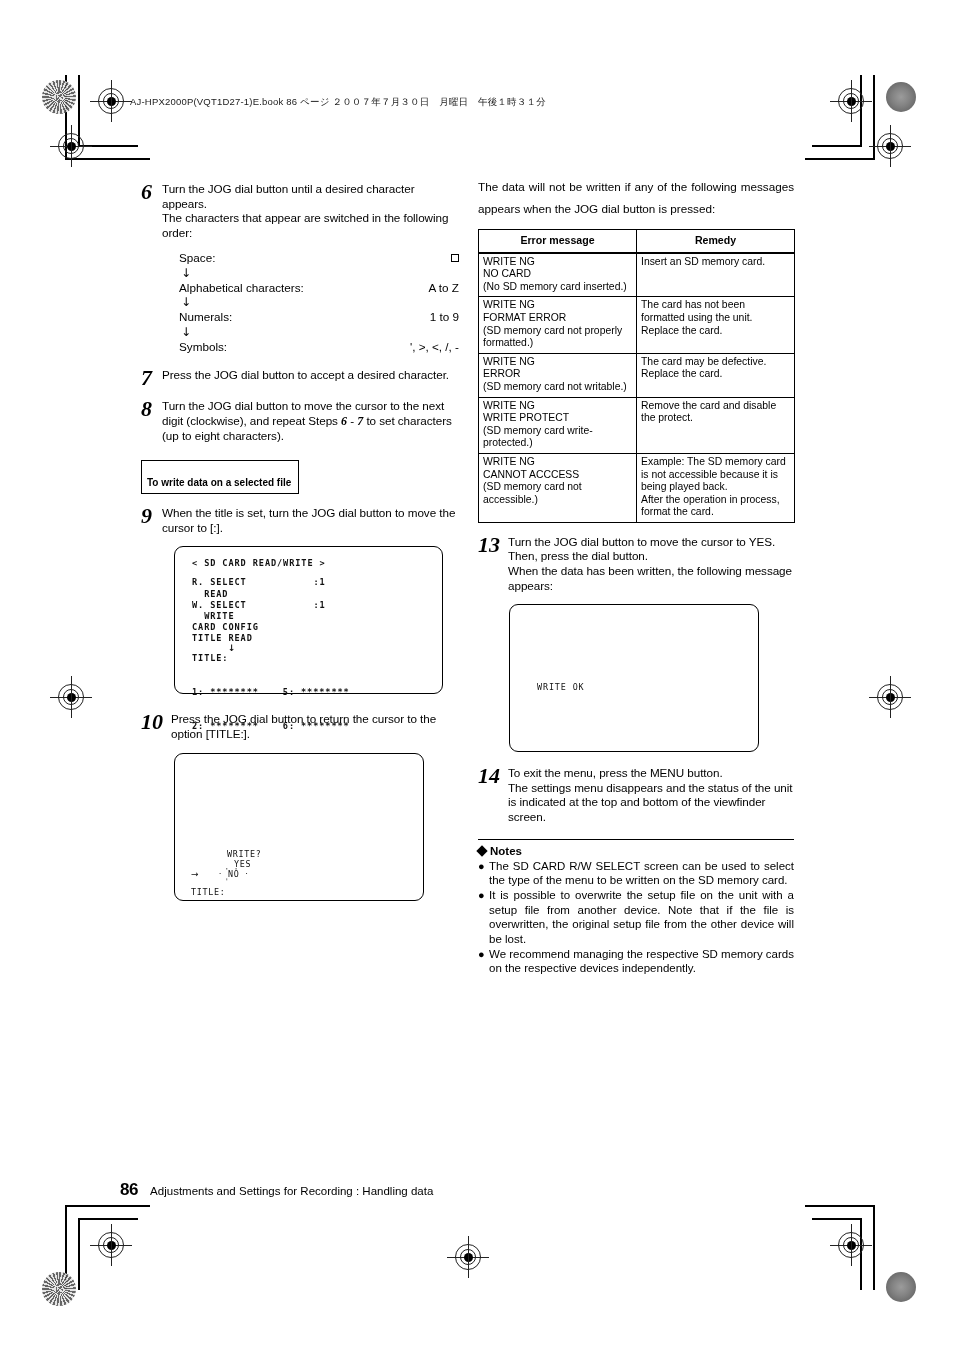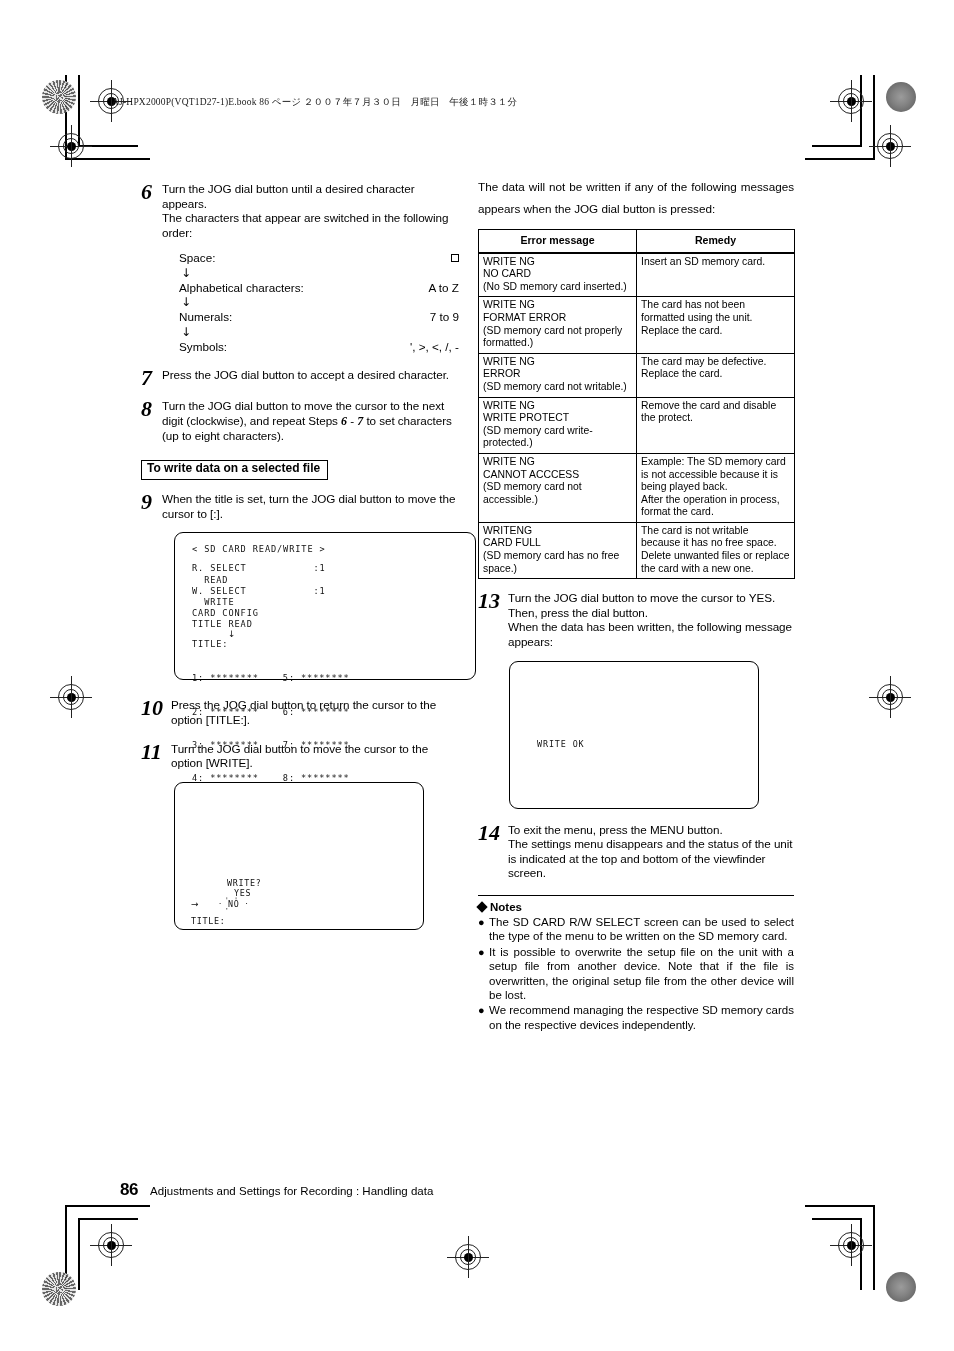--- a/index.html
+++ b/index.html
@@ -61,23 +61,23 @@
     width: 34px; height: 34px;
     border-radius: 50%;
     background:
       repeating-conic-gradient(#555 0deg 7deg, #e2e2e2 7deg 14deg);
     opacity: .9;
   }
 
   
   .slug {
     position: absolute;
-    left: 112px;
+    left: 130px;
     top: 96px;
-    font-family: Liberation Serif, serif;
+    font-family: Liberation Sans, sans-serif;
     font-size: 9.5px;
     letter-spacing: .2px;
     color: #1a1a1a;
     white-space: nowrap;
   }
 
   
   .col-left {
     position: absolute;
     left: 141px;
@@ -144,41 +144,41 @@
     display: inline-block;
     width: 8px; height: 8px;
     border: 1.6px solid #000;
     box-sizing: border-box;
   }
 
   
   .boxhead {
     display: inline-block;
     border: 1.5px solid #000;
-    padding: 1px 7px 4px 5px;
-    font-size: 12px;
+    padding: 15px 7px 4px 5px;
+    font-size: 10px;
     font-weight: bold;
     line-height: 13px;
     margin: 6px 0 12px 0;
   }
 
   
   .screen {
     border: 1.4px solid #000;
     border-radius: 9px;
     background: #fff;
     box-sizing: border-box;
     font-family: "DejaVu Sans Mono", monospace;
     font-size: 8.6px;
     line-height: 11.1px;
     letter-spacing: .9px;
     color: #111;
     position: relative;
   }
-  .screen-1 { width: 302px; height: 148px; margin: 6px 0 0 33px; padding: 11px 0 0 17px; }
+  .screen-1 { width: 269px; height: 148px; margin: 6px 0 0 33px; padding: 11px 0 0 17px; font-weight: bold; }
   .screen-2 { width: 250px; height: 148px; margin: 8px 0 0 33px; position: relative; }
   .screen-3 { width: 250px; height: 148px; margin: 10px 0 0 31px; position: relative; }
 
   .scr-line { white-space: pre; }
 
   .title-arrow {
     margin-left: 36px;
     font-family: "DejaVu Sans", sans-serif;
     font-size: 9px;
     line-height: 9px;
@@ -411,21 +411,21 @@
         <span><span class="sq"></span></span>
       </div>
       <div class="arrowdown">↓</div>
       <div class="charrow">
         <span class="lbl">Alphabetical characters:</span>
         <span>A to Z</span>
       </div>
       <div class="arrowdown">↓</div>
       <div class="charrow">
         <span class="lbl">Numerals:</span>
-        <span>7 to 9</span>
+        <span>1 to 9</span>
       </div>
       <div class="arrowdown">↓</div>
       <div class="charrow">
         <span class="lbl">Symbols:</span>
         <span>', &gt;, &lt;, /, -</span>
       </div>
     </div>
 
     
     <div class="step" style="margin-top:14px;">
@@ -476,24 +476,20 @@
       </div>
     </div>
 
     
     <div class="step" style="margin-top:18px;">
       <div class="step-num w2">10</div>
       <div class="step-body">Press the JOG dial button to return the cursor to the option [TITLE:].</div>
     </div>
 
     
-    <div class="step" style="margin-top:14px;">
-      <div class="step-num w2">11</div>
-      <div class="step-body">Turn the JOG dial button to move the cursor to the option [WRITE].</div>
-    </div>
 
     
 
     
     <div class="screen screen-2">
       <div class="msgblock">
         <div class="msg-write">WRITE?</div>
         <div class="msg-yes">YES</div>
         <div class="msg-norow">
           <span class="msg-cursor">→</span>
@@ -549,26 +545,20 @@
 (SD memory card write-protected.)</span></td>
           <td><span class="cellline">Remove the card and disable the protect.</span></td>
         </tr>
         <tr>
           <td><span class="cellline" style="white-space:pre-line;">WRITE NG
 CANNOT ACCCESS
 (SD memory card not accessible.)</span></td>
           <td><span class="cellline" style="white-space:pre-line;">Example: The SD memory card is not accessible because it is being played back.
 After the operation in process, format the card.</span></td>
         </tr>
-        <tr>
-          <td><span class="cellline" style="white-space:pre-line;">WRITENG
-CARD FULL
-(SD memory card has no free space.)</span></td>
-          <td><span class="cellline">The card is not writable because it has no free space. Delete unwanted files or replace the card with a new one.</span></td>
-        </tr>
       </tbody>
     </table>
 
     <div class="step">
       <div class="step-num w2">13</div>
       <div class="step-body" style="white-space:pre-line;">Turn the JOG dial button to move the cursor to YES. Then, press the dial button.
 When the data has been written, the following message appears:</div>
     </div>
 
     <div class="screen screen-3">

